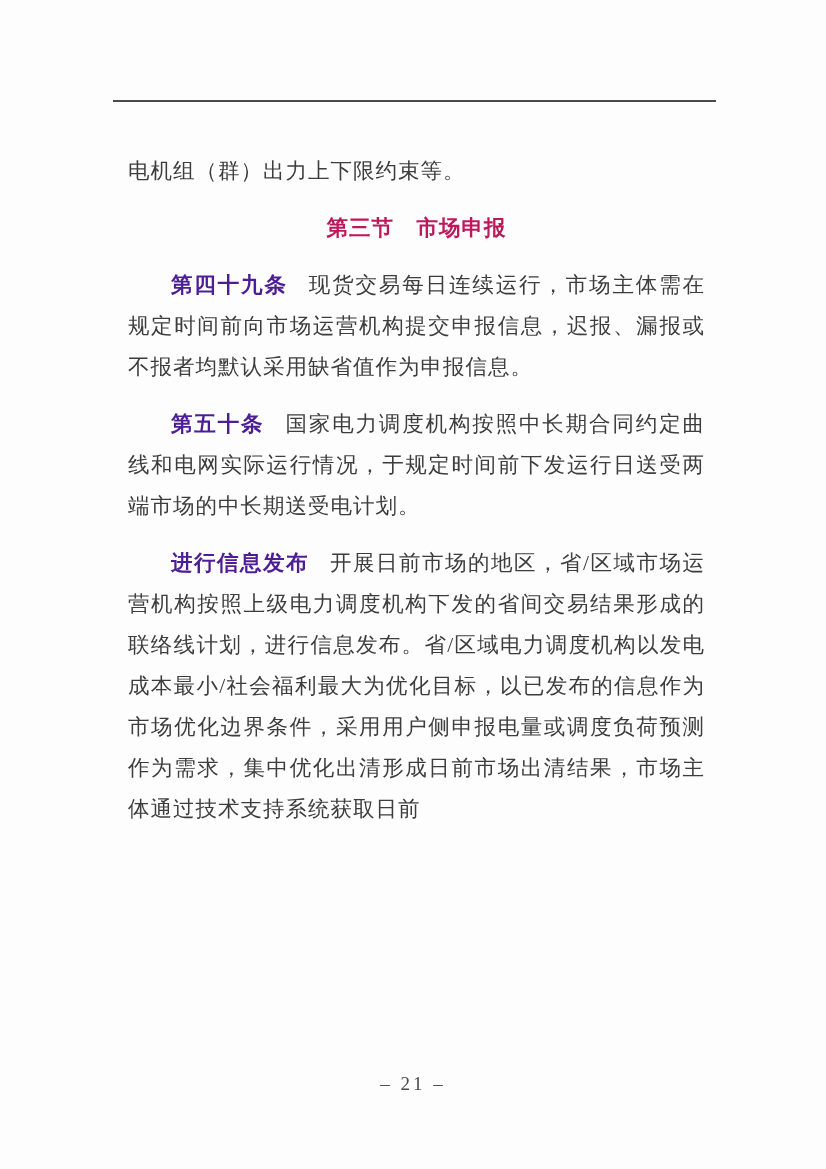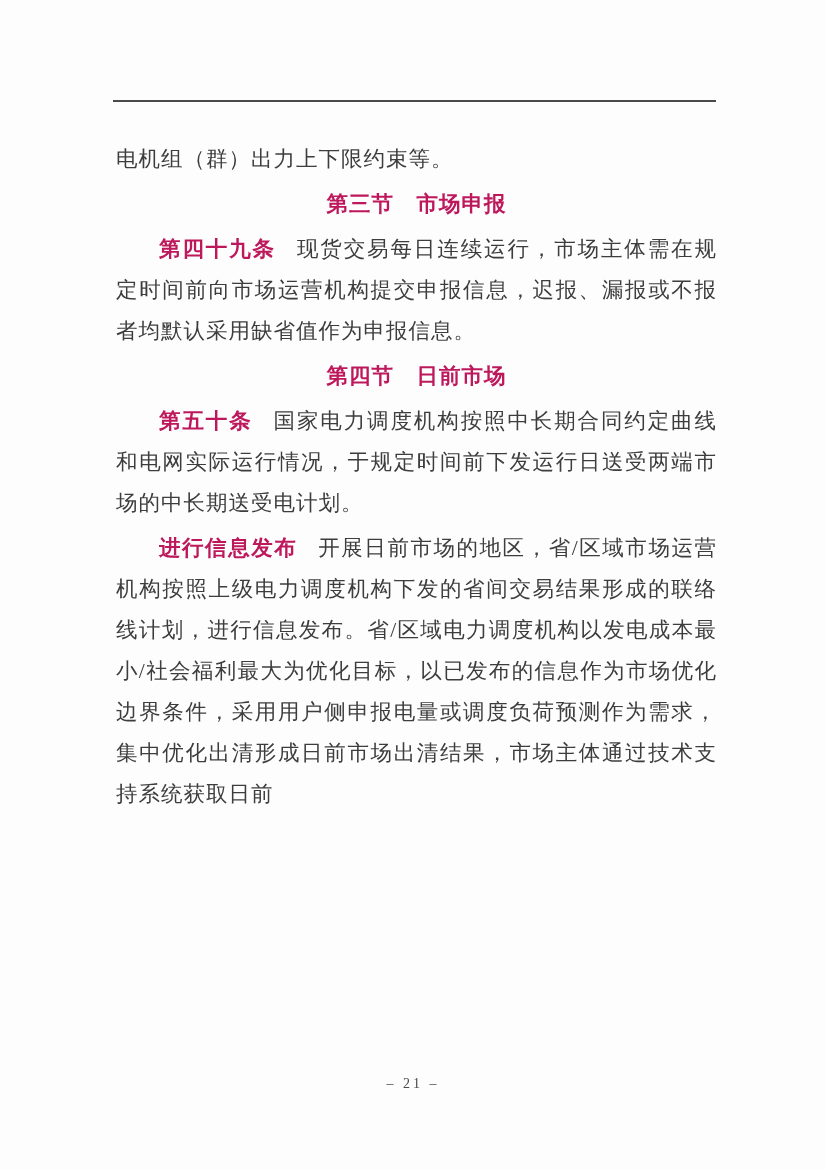--- a/index.html
+++ b/index.html
@@ -28,67 +28,66 @@
     position: absolute;
     left: 112px;
     top: 135px;
     width: 609px;
     font-size: 21.5px;
     line-height: 41px;
     letter-spacing: 1px;
     text-align: justify;
   }
   .content p {
-    margin: 4px;
+    margin: 16px;
     padding: 0;
   }
   .para-indent {
     text-indent: 43px;
   }
   .section-heading {
     margin: 0;
     font-size: 21.5px;
     line-height: 41px;
     font-weight: bold;
     text-align: center;
     color: #be185d;
   }
   .article-num {
     font-weight: bold;
-    color: #be185d;
+    color: #4c1d95;
     margin-right: 21px;
   }
   .page-footer {
     position: absolute;
     left: 0;
     right: 0;
     top: 1071px;
     text-align: center;
-    font-size: 14px;
+    font-size: 19px;
     line-height: 26px;
     color: #4a4a4a;
     letter-spacing: 3px;
   }
 </style>
 </head>
 <body>
 
 <div class="page">
 
   <div class="header-rule"></div>
 
   <div class="content">
 
     <p>电机组（群）出力上下限约束等。</p>
 
     <p class="section-heading">第三节　市场申报</p>
 
     <p class="para-indent"><span class="article-num">第四十九条</span><span>现货交易每日连续运行，市场主体需在规定时间前向市场运营机构提交申报信息，迟报、漏报或不报者均默认采用缺省值作为申报信息。</span></p>
 
-    <p class="section-heading">第四节　日前市场</p>
 
     <p class="para-indent"><span class="article-num">第五十条</span><span>国家电力调度机构按照中长期合同约定曲线和电网实际运行情况，于规定时间前下发运行日送受两端市场的中长期送受电计划。</span></p>
 
 
 
     <p class="para-indent"><span class="article-num">进行信息发布</span><span>开展日前市场的地区，省/区域市场运营机构按照上级电力调度机构下发的省间交易结果形成的联络线计划，进行信息发布。省/区域电力调度机构以发电成本最小/社会福利最大为优化目标，以已发布的信息作为市场优化边界条件，采用用户侧申报电量或调度负荷预测作为需求，集中优化出清形成日前市场出清结果，市场主体通过技术支持系统获取日前</span></p>
 
   </div>
 
   <div class="page-footer">– 21 –</div>

